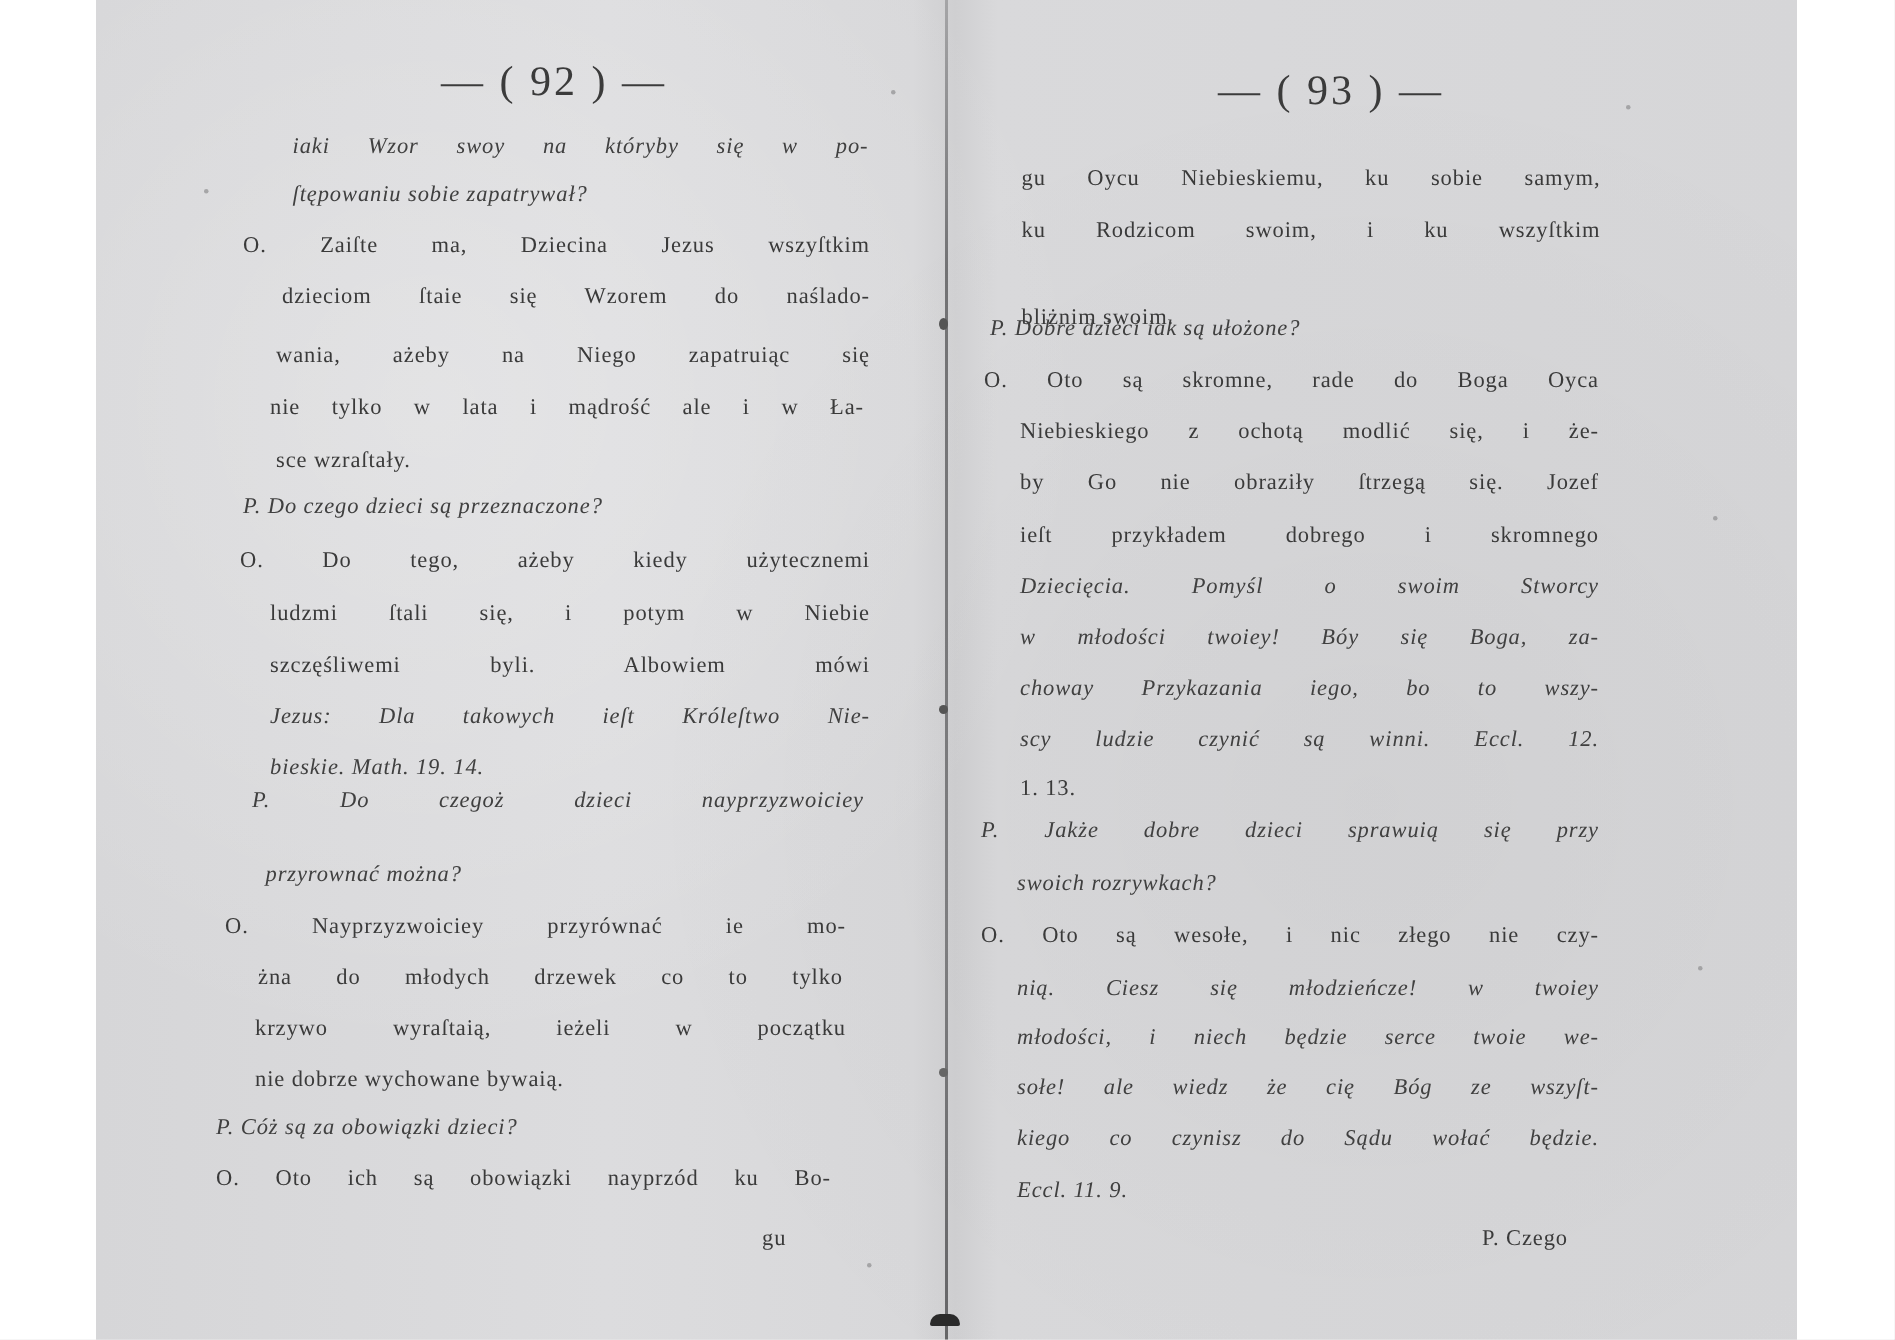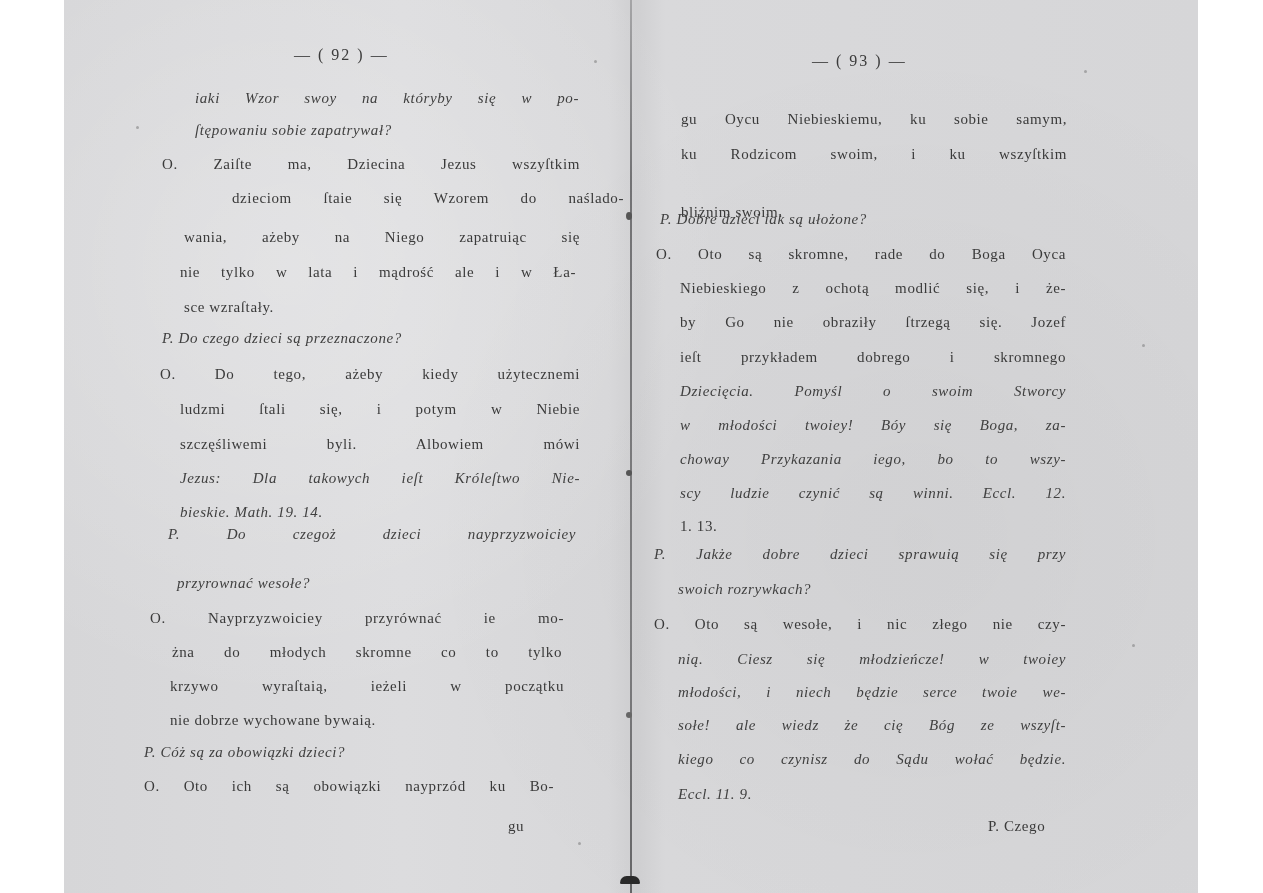--- a/index.html
+++ b/index.html
@@ -61,54 +61,54 @@
   .line {
     position: absolute;
     white-space: nowrap;
     font-family: "Liberation Serif", "DejaVu Serif", serif;
     color: #3a3a3a;
     font-size: 15px;
     letter-spacing: 0.6px;
     line-height: 22px;
   }
   .line.italic { font-style: italic; color: #404040; }
-  .line.head { font-size: 16px; letter-spacing: 2px; color: #3b3b3b; }
+  .line.head { font-size: 28px; letter-spacing: 2px; color: #3b3b3b; }
   .line.just { text-align: justify; text-align-last: justify; }
   .speck {
     position: absolute;
     width: 3px; height: 3px;
     background: #8e8e90;
     border-radius: 50%;
     opacity: 0.7;
   }
 </style>
 </head>
 <body>
 
 <div class="spread">
   <div class="page page-left">
     <div class="line head" style="left:230px; top:44px;">— ( 92 ) —</div>
     <div id="left-lines">
         <div class="line italic just" style="left: 131px; top: 87px; width: 384px;">iaki Wzor swoy na którybу się w po-</div>
         <div class="line italic" style="left: 131px; top: 119px;">ſtępowaniu sobie zapatrywał?</div>
         <div class="line just" style="left: 98px; top: 153px; width: 418px;">O. Zaiſte ma, Dziecina Jezus wszyſtkim</div>
-        <div class="line just" style="left: 124px; top: 187px; width: 392px; margin-left: 44px;">dzieciom ſtaie się Wzorem do naśladо-</div>
+        <div class="line just" style="left: 124px; top: 187px; width: 392px;">dzieciom ſtaie się Wzorem do naśladо-</div>
         <div class="line just" style="left: 120px; top: 226px; width: 396px;">wania, ażeby na Niego zapatruiąc się</div>
         <div class="line just" style="left: 116px; top: 261px; width: 396px;">nie tylko w lata i mądrość ale i w Ła-</div>
         <div class="line" style="left: 120px; top: 296px;">sce wzraſtały.</div>
         <div class="line italic" style="left: 98px; top: 327px;">P. Do czego dzieci są przeznaczone?</div>
         <div class="line just" style="left: 96px; top: 363px; width: 420px;">O. Do tego, ażeby kiedy użytecznemi</div>
         <div class="line just" style="left: 116px; top: 398px; width: 400px;">ludzmi ſtali się, i potym w Niebie</div>
         <div class="line just" style="left: 116px; top: 433px; width: 400px;">szczęśliwemi byli. Albowiem mówi</div>
         <div class="line italic just" style="left: 116px; top: 467px; width: 400px;">Jezus: Dla takowych ieſt Króleſtwo Nie-</div>
         <div class="line italic" style="left: 116px; top: 501px;">bieskie. Math. 19. 14.</div>
         <div class="line italic just" style="left: 92px; top: 523px; width: 408px; margin-left: 12px;">P. Do czegoż dzieci nayprzyzwoiciey</div>
-        <div class="line italic" style="left: 113px; top: 572px;">przyrownać wesołe?</div>
+        <div class="line italic" style="left: 113px; top: 572px;">przyrownać można?</div>
         <div class="line just" style="left: 86px; top: 607px; width: 414px;">O. Nayprzyzwoiciey przyrównać ie mo-</div>
-        <div class="line just" style="left: 108px; top: 641px; width: 390px;">żna do młodych skromne co to tylko</div>
+        <div class="line just" style="left: 108px; top: 641px; width: 390px;">żna do młodych drzewek co to tylko</div>
         <div class="line just" style="left: 106px; top: 675px; width: 394px;">krzywo wyraſtaią, ieżeli w początku</div>
         <div class="line" style="left: 106px; top: 709px;">nie dobrze wychowane bywaią.</div>
         <div class="line italic" style="left: 80px; top: 741px;">P. Cóż są za obowiązki dzieci?</div>
         <div class="line just" style="left: 80px; top: 775px; width: 410px;">O. Oto ich są obowiązki nayprzód ku Bo-</div>
         <div class="line" style="left: 444px; top: 815px;">gu</div>
       </div>
   </div>
 
   <div class="gutter-line"></div>
   <div class="gutter-spot"></div>

